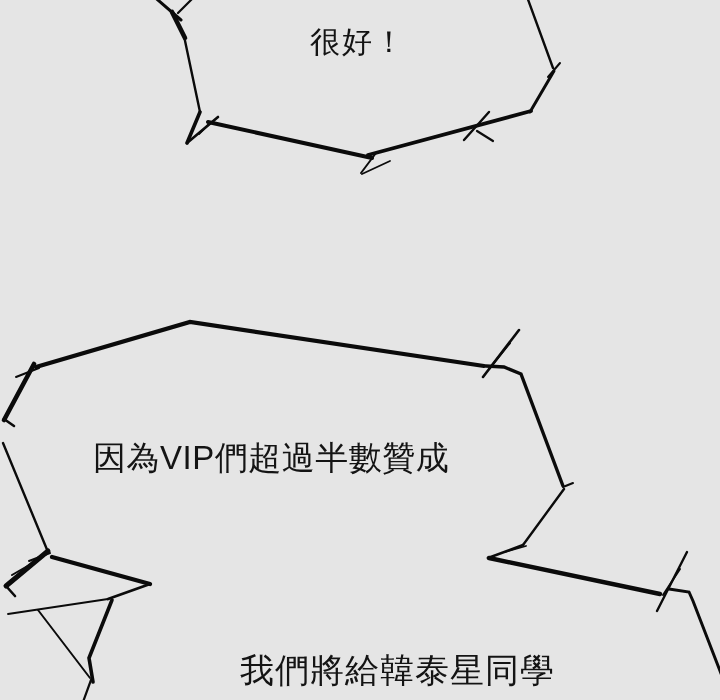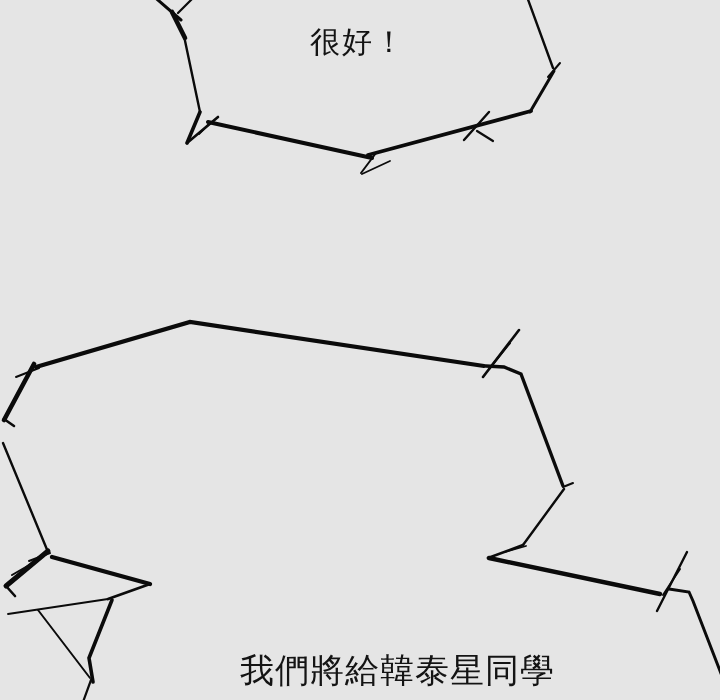--- a/index.html
+++ b/index.html
@@ -130,16 +130,17 @@
 
       <path d="M657,611 L687,552" stroke-width="2.4"></path>
       <path d="M663,595 L680,569" stroke-width="2"></path>
 
       <path d="M669,589 L689,592 L693,601 L722,676" stroke-width="3"></path>
     </g>
   </svg>
 
   <div class="bubble-text top">很好！</div>
 
+  <div class="bubble-text middle">因為VIP們超過半數贊成</div>
 
   <div class="bubble-text bottom">我們將給韓泰星同學</div>
 
 </div>
 
 </body></html>

